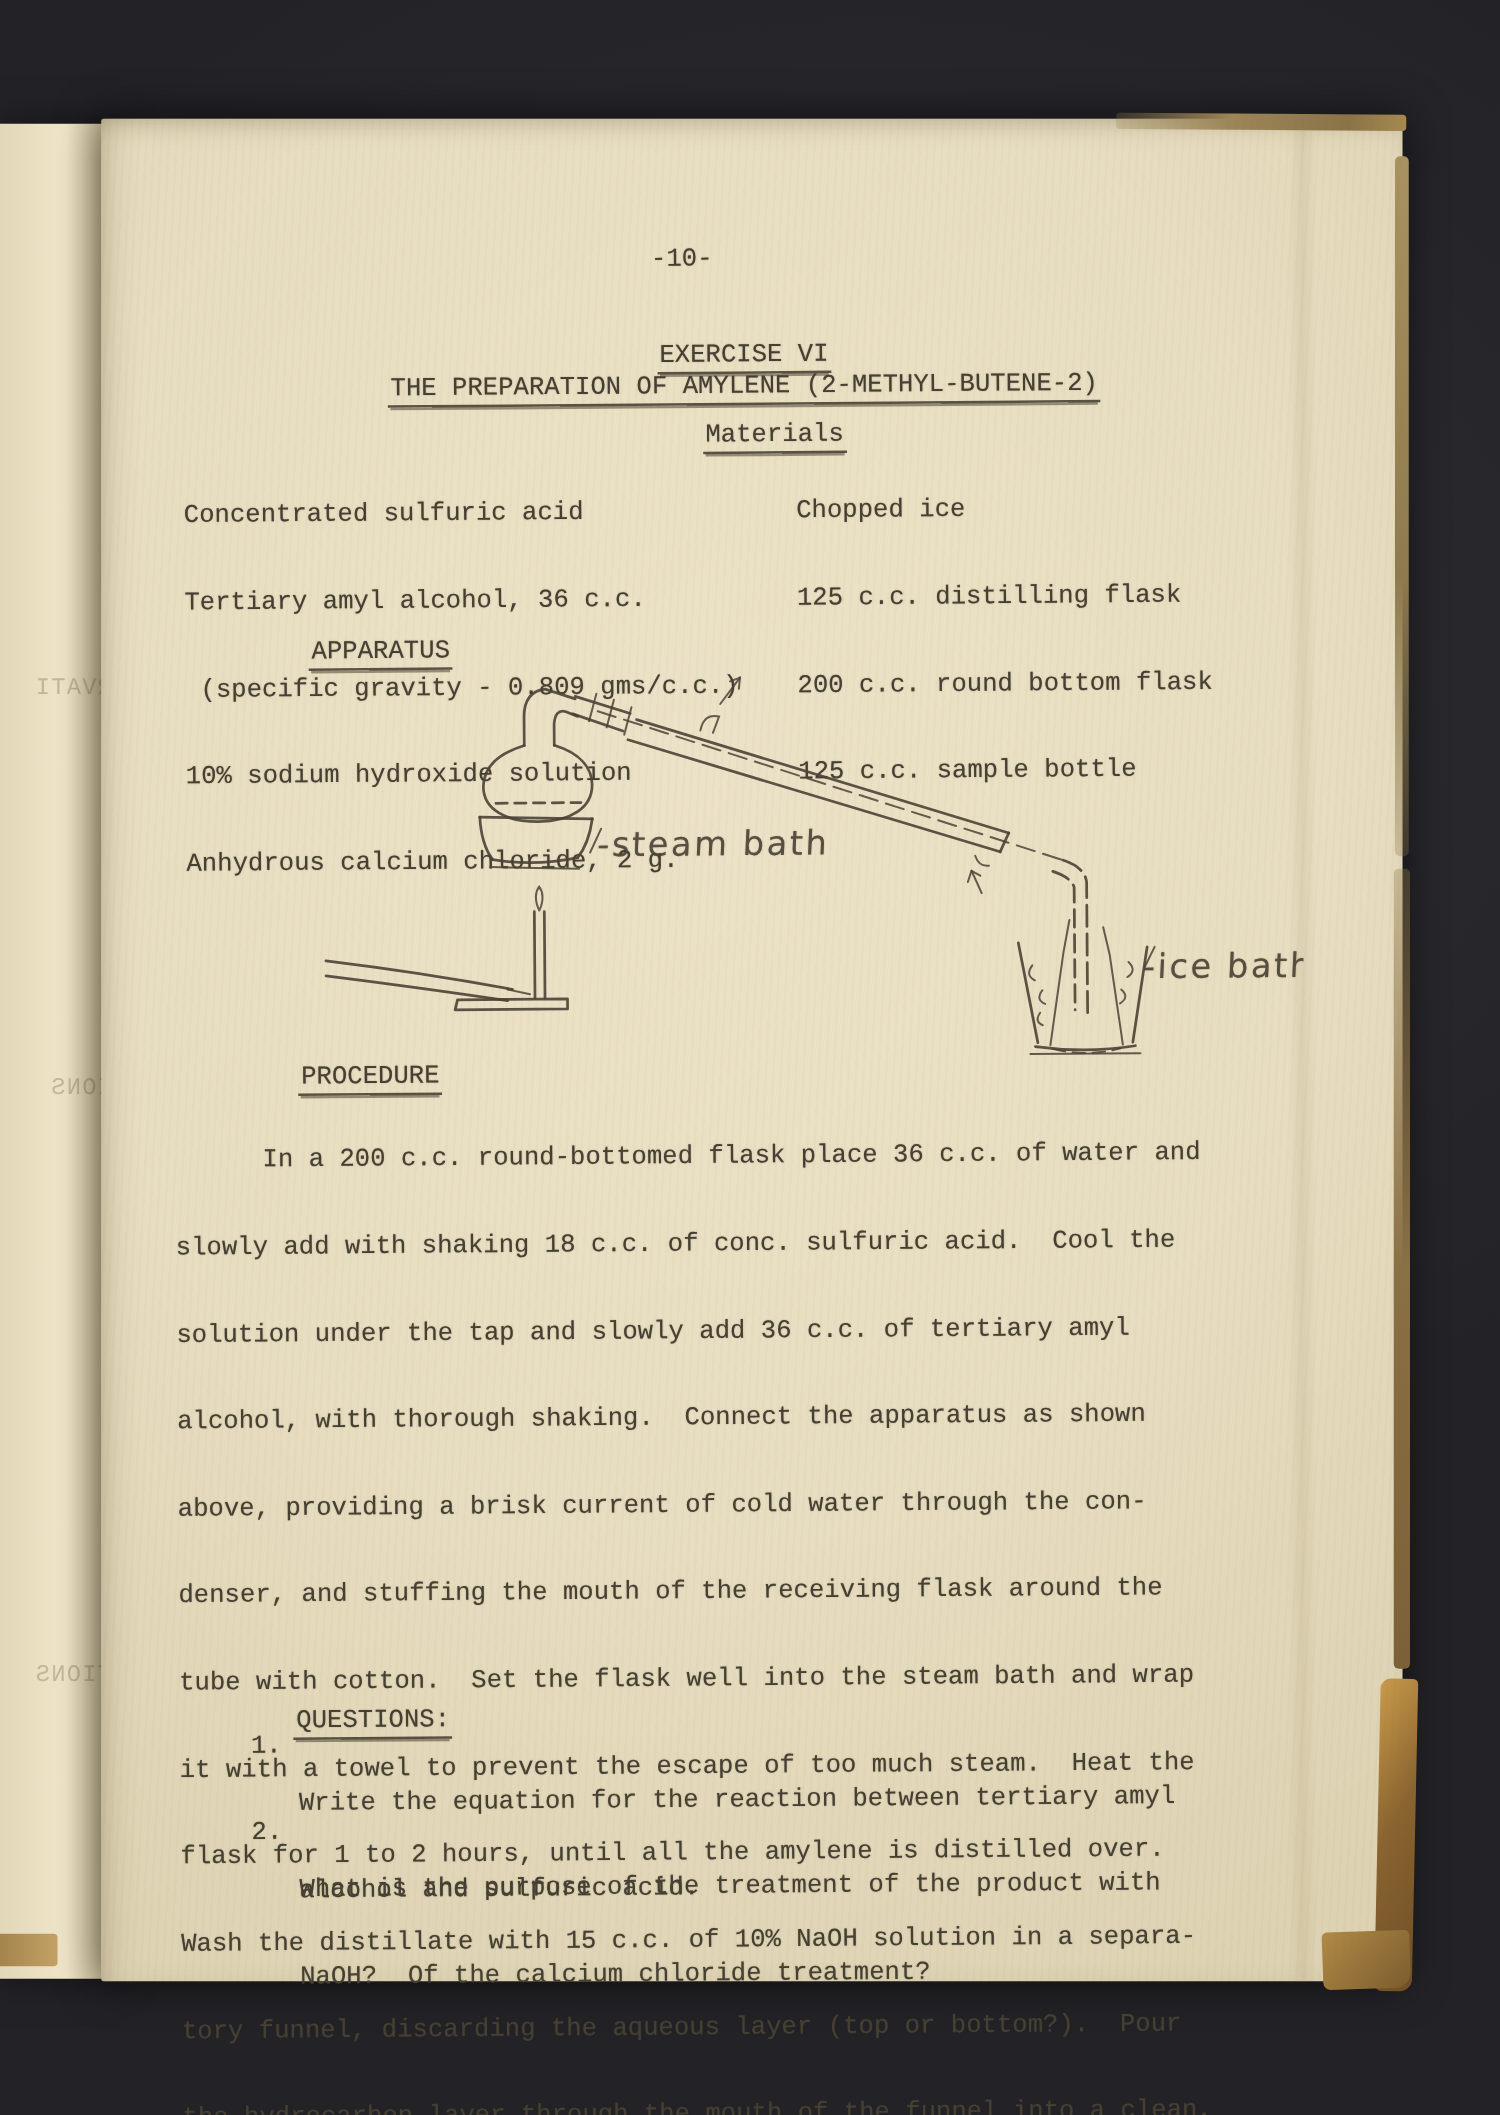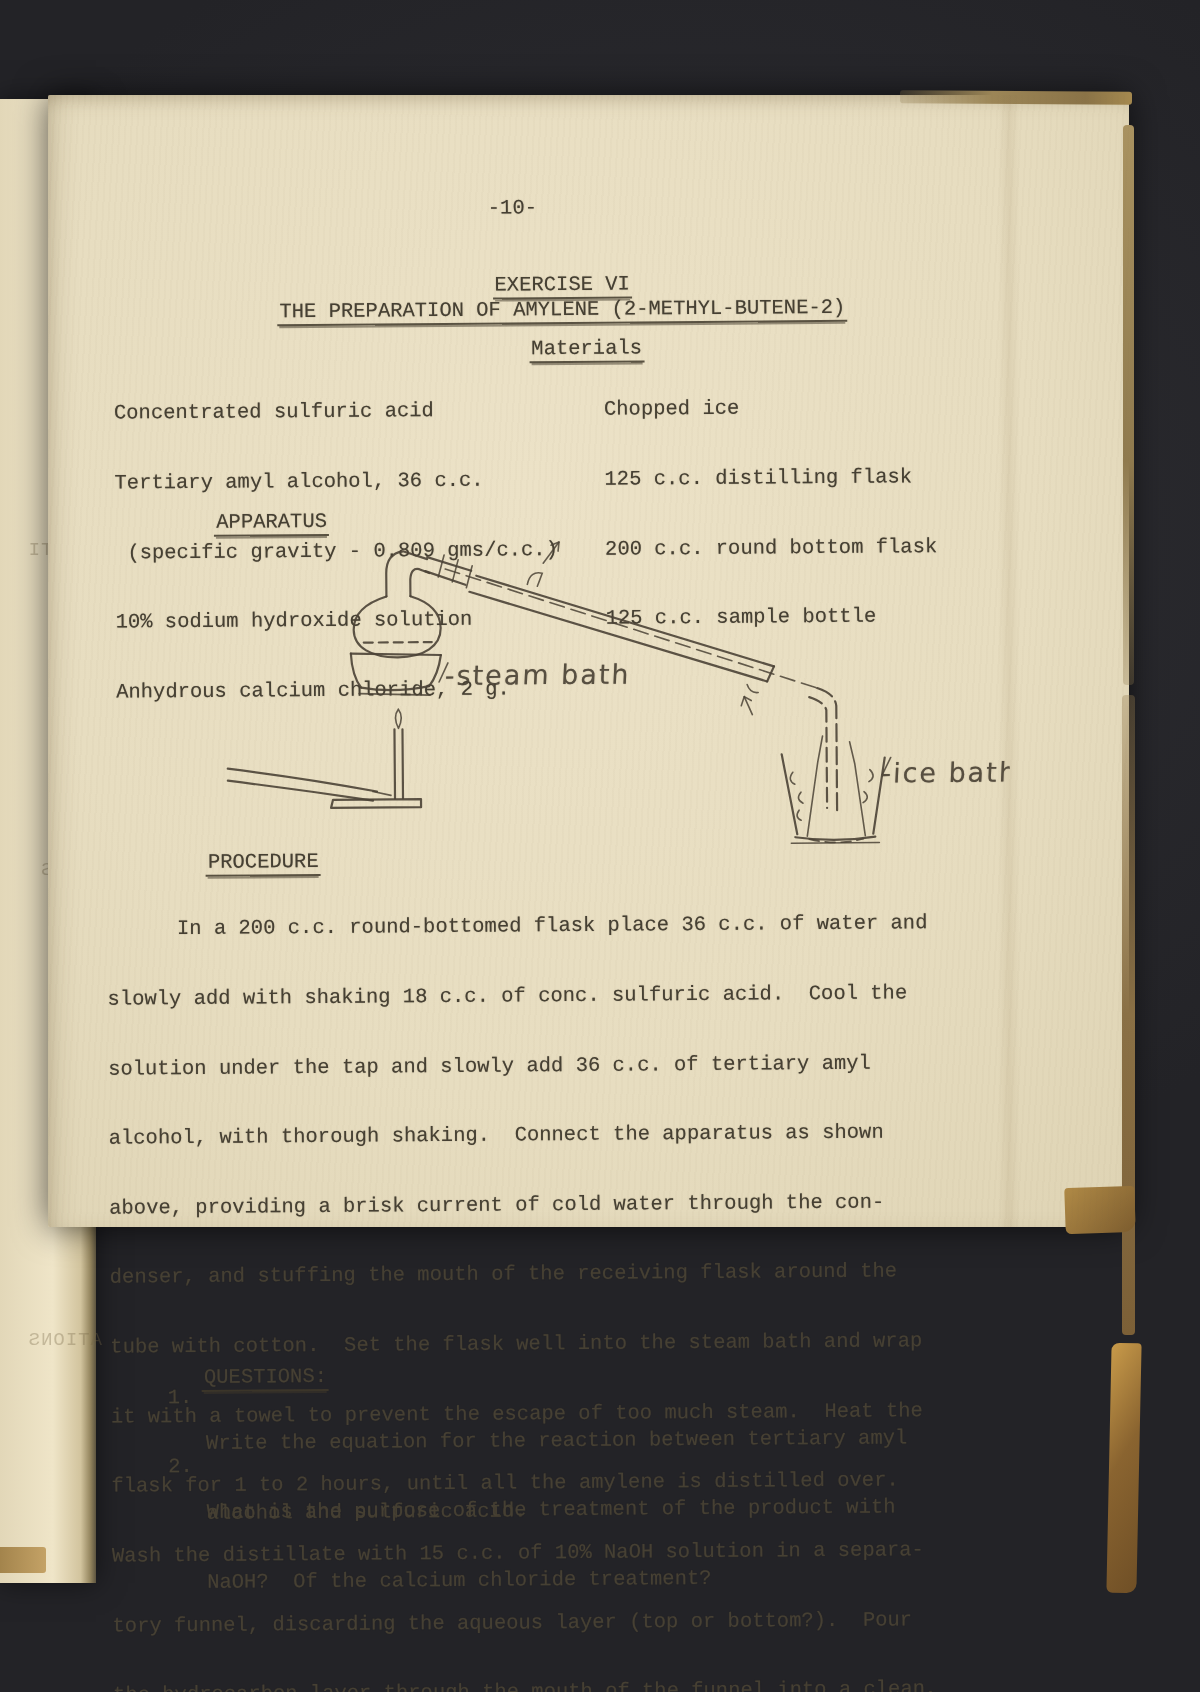--- a/index.html
+++ b/index.html
@@ -21,25 +21,24 @@
     color:rgba(118,102,70,.34);font-size:19px;letter-spacing:1px;
     transform:scaleX(-1);filter:blur(.6px);
   }
   .left-chip{
     position:absolute;left:0;top:1448px;width:46px;height:26px;
     background:linear-gradient(90deg,#a3844c,#c4a266);border-radius:0 3px 3px 0;
   }
 
   
   .page{
-    position:absolute;left:48px;top:95px;width:1041px;height:1132px;
+    position:absolute;left:81px;top:95px;width:1041px;height:1490px;
     background:radial-gradient(900px 1100px at 45% 35%, #ece2c7 0%, #e7ddc0 55%, #ddd2b2 100%);
     box-shadow:0 0 34px rgba(0,0,0,.65), inset 16px 0 30px -18px rgba(92,74,42,.38), inset 0 14px 22px -14px rgba(92,74,42,.35);
     border-radius:2px 4px 6px 2px;
-    padding-left:40px;
   }
   .grain{position:absolute;inset:0;
     background:repeating-linear-gradient(93deg, rgba(120,100,70,.028) 0 2px, transparent 2px 6px);
     pointer-events:none;}
   .crease{position:absolute;left:950px;top:0;width:22px;height:100%;
     background:linear-gradient(90deg,transparent,rgba(140,118,78,.12),transparent);}
   
   .edge-top{position:absolute;right:-3px;top:-4px;width:232px;height:13px;
     background:linear-gradient(90deg,rgba(143,122,78,.25),#9c8657 40%,#8a7347 80%,#a5894f);
     border-radius:3px;transform:rotate(.4deg);}

